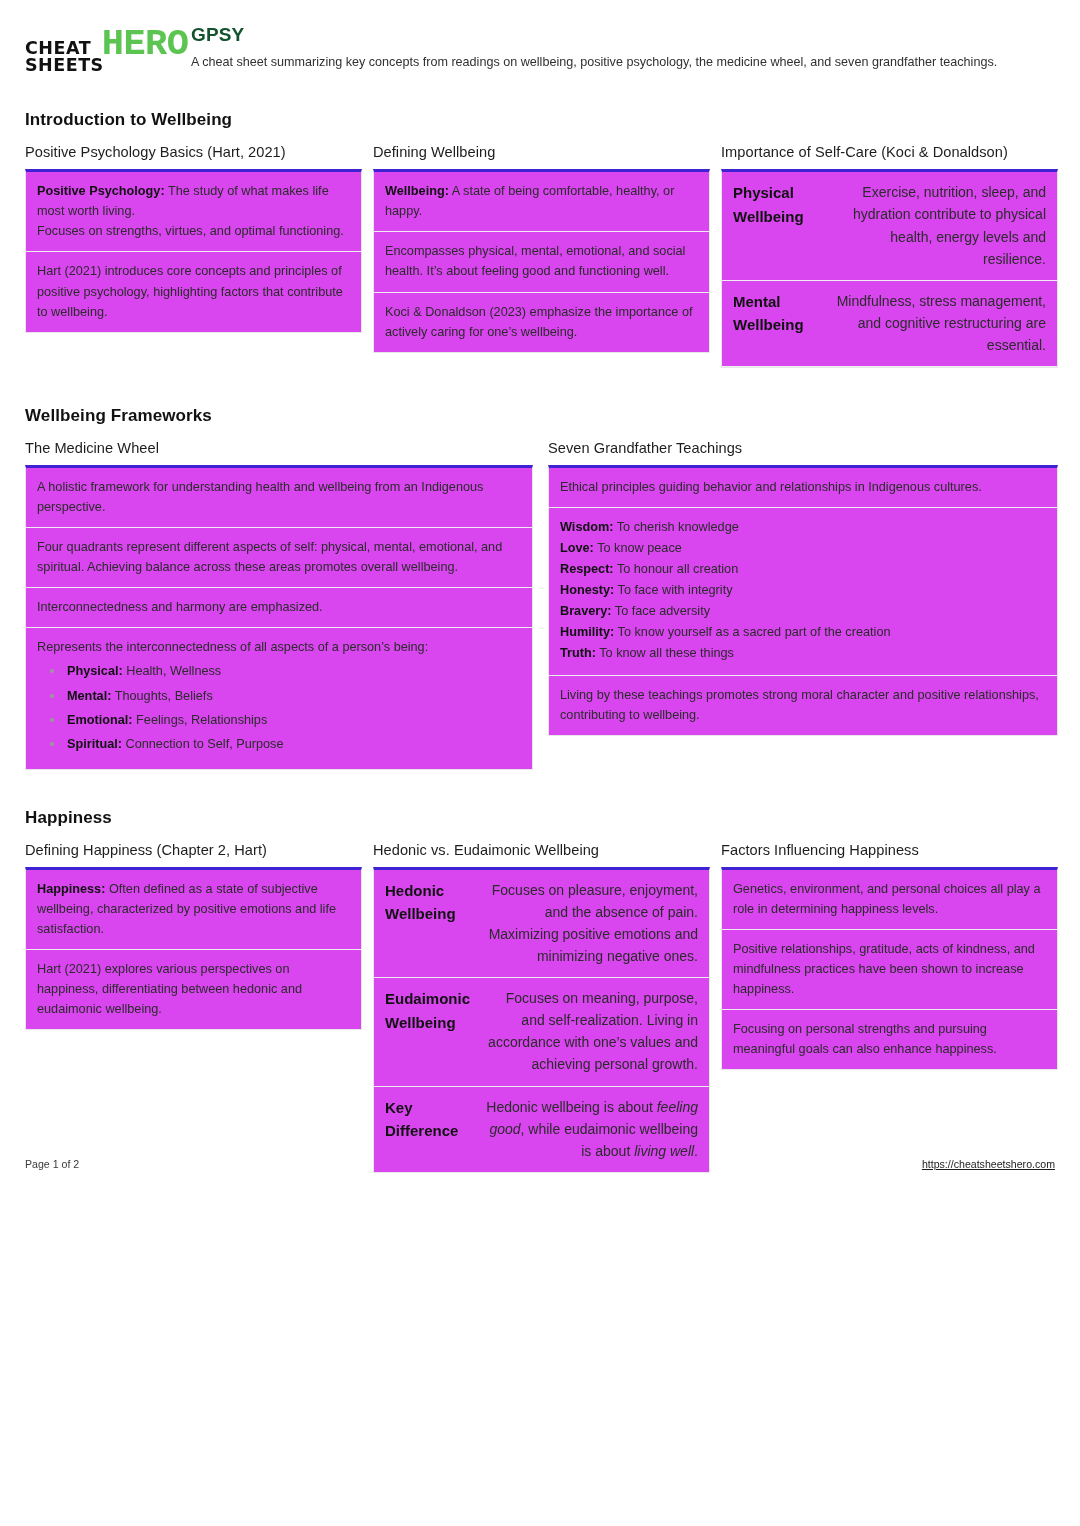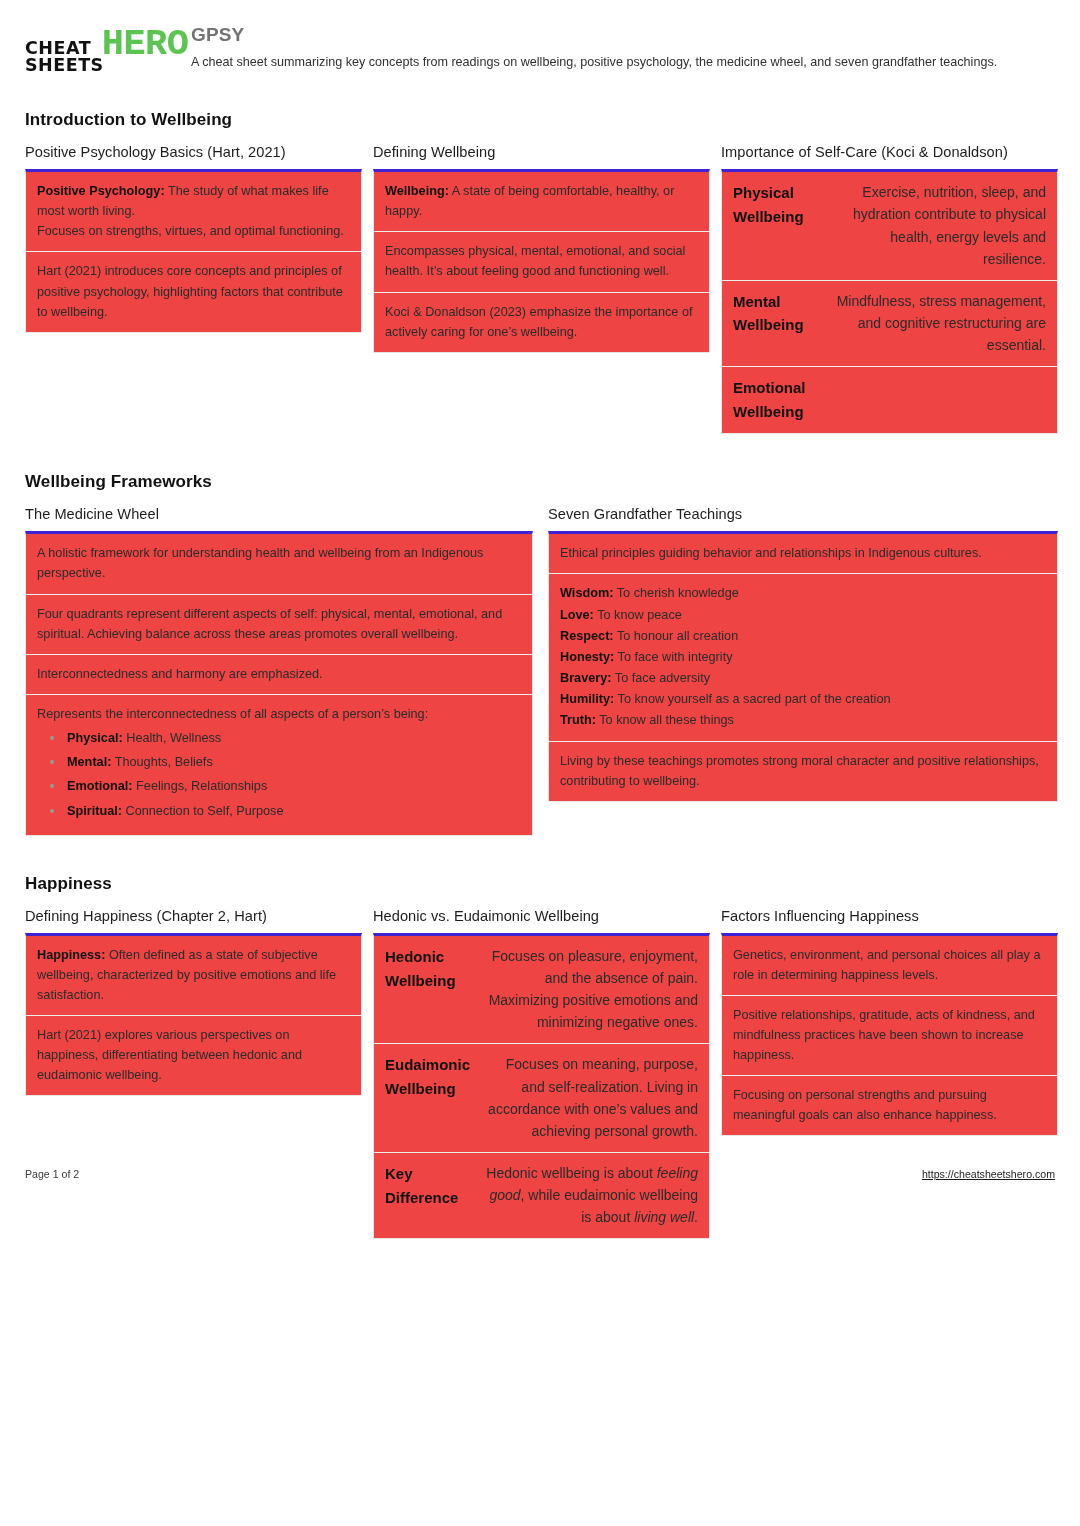--- a/index.html
+++ b/index.html
@@ -60,21 +60,21 @@
     margin-left: -2px;
     font-family: Liberation Mono, monospace;
   }
   .header-text {
     flex: 1;
     padding-top: 2px;
   }
   .doc-title {
     font-size: 19px;
     font-weight: 700;
-    color: #737373;
+    color: #14532d;
     margin: 0 0 7px 0;
     letter-spacing: 0.1px;
   }
   .doc-sub {
     font-size: 12.6px;
     line-height: 1.55;
     color: #303030;
     margin: 0;
     max-width: 880px;
   }
@@ -101,21 +101,21 @@
   .card-title {
     font-size: 14.6px;
     font-weight: 400;
     color: #1d1d1d;
     margin: 0 0 9px 0;
     letter-spacing: 0.05px;
   }
   .card {
     border: 1px solid #e7e7e7;
     border-top: 3px solid #3f23d2;
-    background: #ef4444;
+    background: #d946ef;
   }
   .row {
     padding: 9px 11px 10px 11px;
     font-size: 12.7px;
     line-height: 1.58;
     color: #2b2b2b;
     border-bottom: 1px solid #ededed;
   }
   .card .row:last-child { border-bottom: none; }
   .row b, .row strong { color: #111111; font-weight: 700; }
@@ -171,21 +171,21 @@
   }
   .blist li b { font-weight: 700; color: #111111; }
 
   .teach-line { margin: 0 0 1px 0; }
 
   
   .footer {
     position: absolute;
     left: 25px;
     right: 25px;
-    bottom: 20px;
+    bottom: 30px;
     display: flex;
     justify-content: space-between;
     align-items: center;
     font-size: 10.6px;
     color: #3a3a3a;
   }
   .footer a, .footer .url {
     color: #1c1c1c;
     text-decoration: underline;
   }
@@ -240,21 +240,20 @@
         <div class="card">
           <div class="trow">
             <div class="tlabel">Physical Wellbeing</div>
             <div class="tval">Exercise, nutrition, sleep, and hydration contribute to physical health, energy levels and resilience.</div>
           </div>
           <div class="trow">
             <div class="tlabel">Mental Wellbeing</div>
             <div class="tval">Mindfulness, stress management, and cognitive restructuring are essential.</div>
           </div>
           <div class="trow">
-            <div class="tlabel">Emotional Wellbeing</div>
           </div>
         </div>
       </div>
     </div>
   </div>
 
   <div class="section">
     <h2 class="section-title">Wellbeing Frameworks</h2>
     <div class="cols">
       <div class="col col-wide-a">

